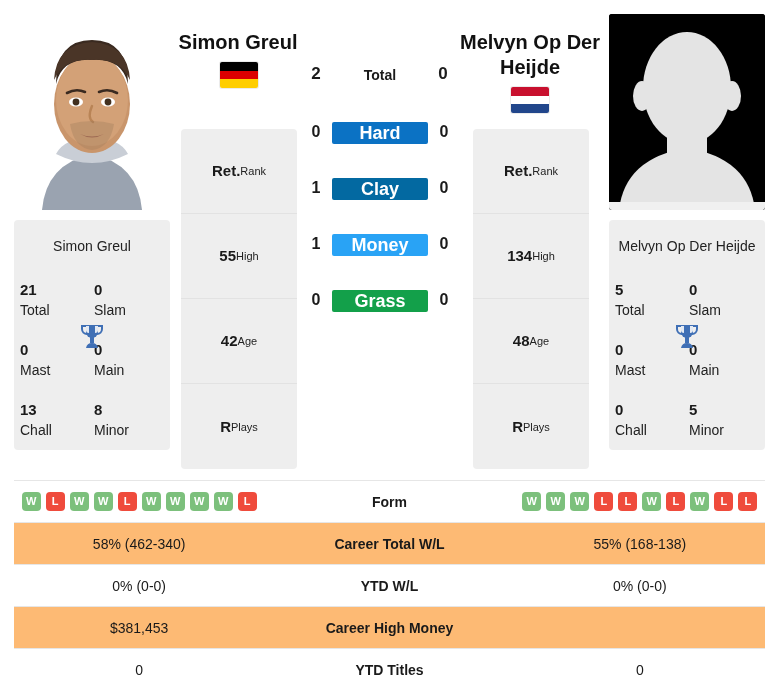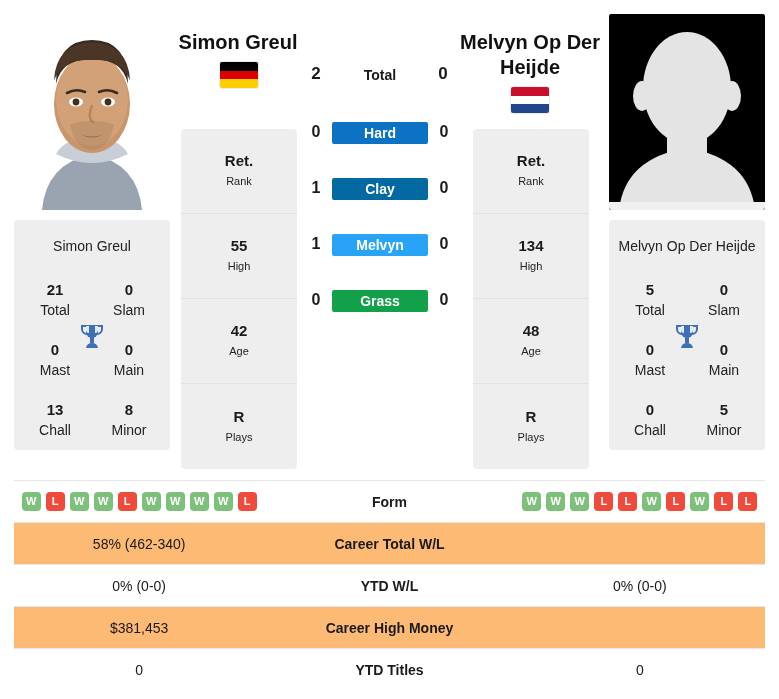--- a/index.html
+++ b/index.html
@@ -115,42 +115,42 @@
   .surf-score.r { left: 132px; }
   .surf-badge {
     position: absolute;
     left: 32px;
     top: 0;
     width: 96px;
     height: 22px;
     line-height: 22px;
     text-align: center;
     color: #ffffff;
-    font-size: 14px;
+    font-size: 18px;
     font-weight: bold;
     border-radius: 2px;
   }
 
   
   .rankpanel {
     position: absolute;
     top: 129px;
     width: 116px;
     background: #eeeeee;
     border-radius: 4px;
     overflow: hidden;
   }
   .rankpanel-left  { left: 181px; }
   .rankpanel-right { left: 473px; }
   .rp-cell {
     height: 85px;
     box-sizing: border-box;
     border-bottom: 1px solid #e2e2e2;
     display: flex;
-    flex-direction: column;
+    flex-direction: row;
     align-items: center;
     justify-content: center;
   }
   .rp-cell:last-child { border-bottom: none; }
   .rp-val {
     font-size: 15px;
     font-weight: bold;
     line-height: 20px;
   }
   .rp-lab {
@@ -177,21 +177,21 @@
     white-space: nowrap;
     overflow: hidden;
   }
   .tp-grid {
     position: relative;
     height: 190px;
   }
   .tp-cell {
     position: absolute;
     width: 70px;
-    text-align: center;
+    text-align: left;
   }
   .tp-v {
     font-size: 15px;
     font-weight: bold;
     line-height: 20px;
   }
   .tp-l {
     font-size: 14px;
     line-height: 20px;
     color: #222222;
@@ -309,21 +309,21 @@
       <div class="surf-badge" style="background:#0b72c4">Hard</div>
       <div class="surf-score r">0</div>
     </div>
     <div class="surf-row" style="top:178px">
       <div class="surf-score l">1</div>
       <div class="surf-badge" style="background:#0369a1">Clay</div>
       <div class="surf-score r">0</div>
     </div>
     <div class="surf-row" style="top:234px">
       <div class="surf-score l">1</div>
-      <div class="surf-badge" style="background:#29a3f5">Melvyn</div>
+      <div class="surf-badge" style="background:#29a3f5">Money</div>
       <div class="surf-score r">0</div>
     </div>
     <div class="surf-row" style="top:290px">
       <div class="surf-score l">0</div>
       <div class="surf-badge" style="background:#13a04a">Grass</div>
       <div class="surf-score r">0</div>
     </div>
 
     <div class="rankpanel rankpanel-left">
       <div class="rp-cell">
@@ -472,20 +472,21 @@
             <div class="fbadge fw">W</div>
             <div class="fbadge fl">L</div>
             <div class="fbadge fl">L</div>
           </div>
       </div>
     </div>
 
     <div class="trow alt">
       <div class="tcol">58% (462-340)</div>
       <div class="tcol mid">Career Total W/L</div>
+      <div class="tcol">55% (168-138)</div>
     </div>
 
     <div class="trow">
       <div class="tcol">0% (0-0)</div>
       <div class="tcol mid">YTD W/L</div>
       <div class="tcol">0% (0-0)</div>
     </div>
 
     <div class="trow alt">
       <div class="tcol">$381,453</div>

